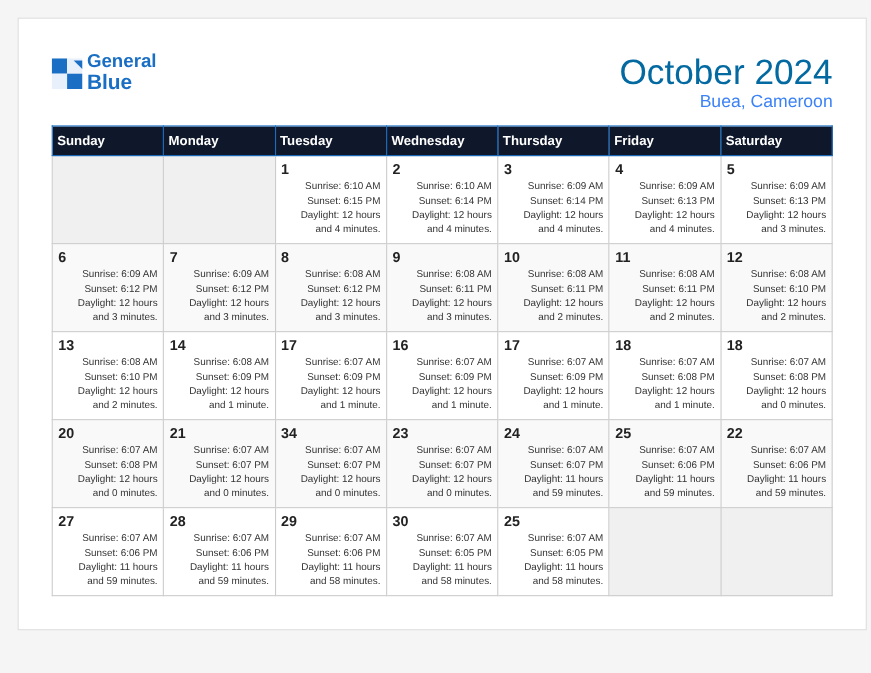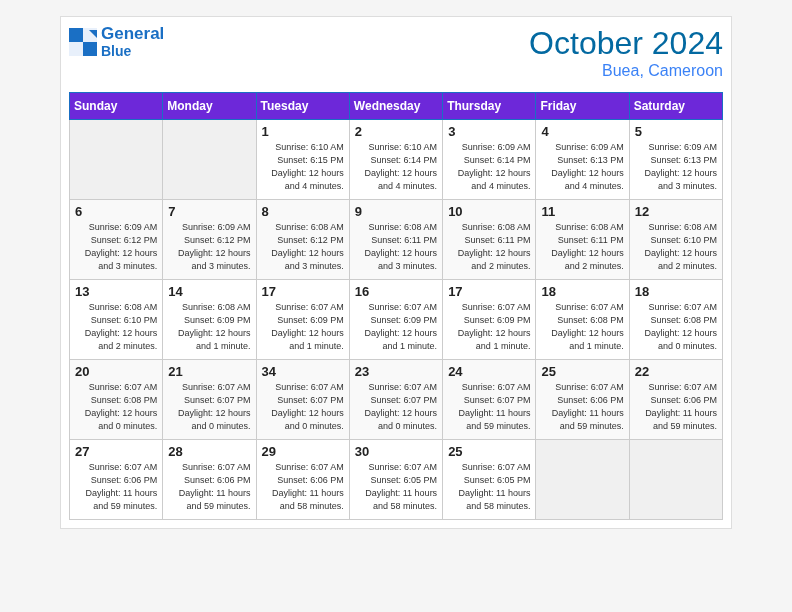--- a/index.html
+++ b/index.html
@@ -5,23 +5,23 @@
     * { box-sizing: border-box; margin: 0; padding: 0; }
     body {
       font-family: Arial, sans-serif;
       background: #f5f5f5;
       width: 792px;
       min-height: 612px;
       padding: 16px;
     }
     .container {
       background: white;
-      width: 672px;
+      width: 772px;
       margin: 0 auto;
-      padding: 8px;
+      padding: 30px;
       border: 1px solid #ddd;
     }
     .header {
       display: flex;
       justify-content: space-between;
       align-items: flex-start;
       margin-bottom: 12px;
     }
     .logo {
       display: flex;
@@ -43,21 +43,21 @@
     .location {
       font-size: 16px;
       color: #3b82f6;
     }
     table {
       width: 100%;
       border-collapse: collapse;
       table-layout: fixed;
     }
     thead tr th {
-      background-color: #6d28d9;
+      background-color: #0f172a;
       color: white;
       font-size: 12px;
       font-weight: bold;
       padding: 6px 4px;
       text-align: left;
       border: 1px solid #1a6fc4;
     }
     tbody tr td {
       vertical-align: top;
       padding: 4px 5px;
@@ -95,21 +95,21 @@
     <div class="logo">
       <svg class="logo-icon" viewBox="0 0 28 28">
         <rect x="0" y="0" width="14" height="14" fill="#1a6fc4"></rect>
         <rect x="14" y="0" width="14" height="14" fill="#e8f0fb"></rect>
         <rect x="0" y="14" width="14" height="14" fill="#e8f0fb"></rect>
         <rect x="14" y="14" width="14" height="14" fill="#1a6fc4"></rect>
         <polygon points="20,2 28,2 28,10" fill="#1a6fc4"></polygon>
       </svg>
       <div>
         <div style="font-size:17px;font-weight:bold;color:#1a6fc4;line-height:1.1;">General</div>
-        <div style="font-size:14px;font-weight:bold;color:#1a6fc4;line-height:1.1;">Blue</div>
+        <div style="font-size:19px;font-weight:bold;color:#1a6fc4;line-height:1.1;">Blue</div>
       </div>
     </div>
     <div class="title-block">
       <div class="month-title">October 2024</div>
       <div class="location">Buea, Cameroon</div>
     </div>
   </div>
 
   <table>
     <thead>

